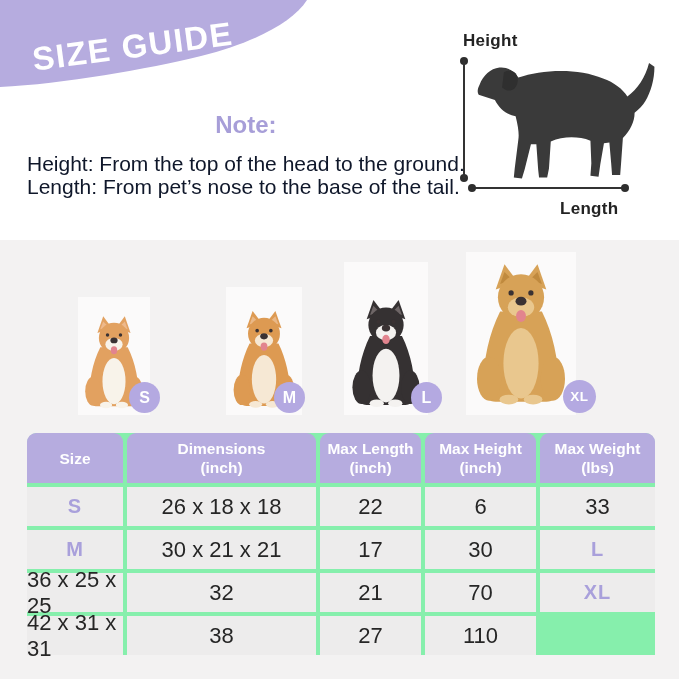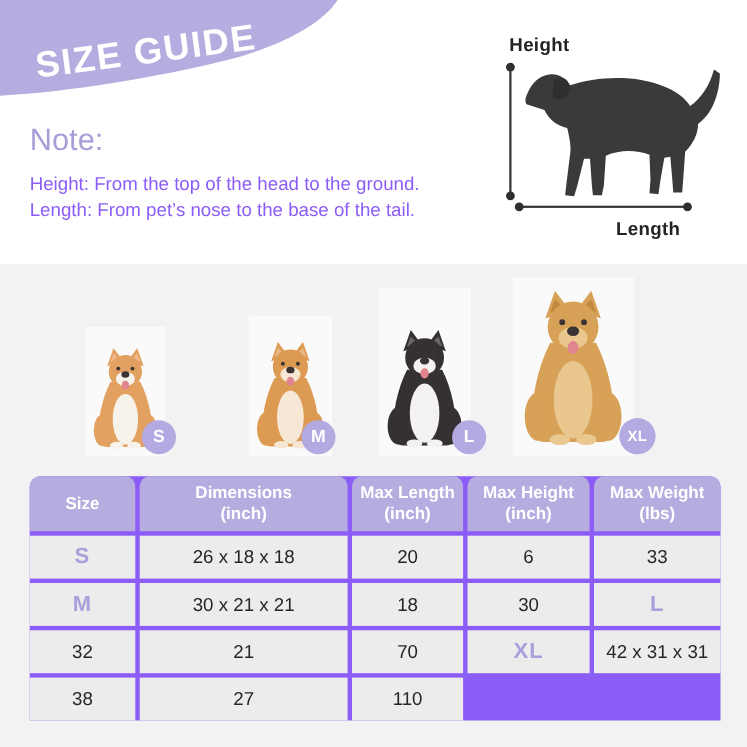--- a/index.html
+++ b/index.html
@@ -6,22 +6,22 @@
   .canvas{position:relative;width:679px;height:679px;background:#ffffff;overflow:hidden;
           font-family:"Liberation Sans",sans-serif;}
 
   
   .banner-svg{position:absolute;left:0;top:0;width:312px;height:92px;}
   .banner-title{position:absolute;left:30px;top:41px;transform:rotate(-7.5deg);transform-origin:left top;
           color:#ffffff;font-weight:bold;font-size:33px;letter-spacing:1.5px;white-space:nowrap;}
 
   
   .note{position:absolute;left:27px;top:111px;}
-  .note-heading{font-size:28px;font-weight:normal;color:#a79ed8;margin:0 0 13px 0;}
-  .note-line{font-size:17px;color:#8b5cf6;line-height:23px;}
+  .note-heading{font-size:24px;font-weight:bold;color:#a79ed8;margin:0 0 13px 0;text-align:center;}
+  .note-line{font-size:21px;color:#0f172a;line-height:23px;}
 
   
   .diagram{position:absolute;left:435px;top:15px;width:242px;height:218px;}
   .diag-label{position:absolute;font-weight:bold;font-size:17px;color:#232323;letter-spacing:.3px;}
   .diag-height{left:28px;top:16px;}
   .diag-length{left:125px;top:184px;}
   .vline{position:absolute;left:28px;top:45px;width:2px;height:118px;background:#333;}
   .hline{position:absolute;left:37px;top:172px;width:153px;height:2px;background:#333;}
   .dot{position:absolute;width:8px;height:8px;border-radius:50%;background:#2e2e2e;}
   .dot.v1{left:25px;top:42px;}.dot.v2{left:25px;top:159px;}
@@ -45,28 +45,28 @@
   .dark{fill:#3a3233}.tongue{fill:#e2848e}
 
   .badge{position:absolute;width:31px;height:31px;border-radius:50%;background:#b4a9e1;
          color:#fff;font-weight:bold;font-size:16px;display:flex;align-items:center;justify-content:center;}
   .badge-s{left:129px;top:142px;}
   .badge-m{left:274px;top:142px;}
   .badge-l{left:411px;top:142px;}
   .badge-xl{left:563px;top:140px;width:33px;height:33px;font-size:13.5px;letter-spacing:.5px;}
 
   
-  .size-table{position:absolute;left:27px;top:193px;width:628px;background:#8b5cf6;
+  .size-table{position:absolute;left:27px;top:193px;width:628px;background:#86efac;
         display:grid;grid-template-columns:96px 189px 101px 111px 1fr;
         grid-template-rows:50px 39px 39px 39px 39px;gap:4px;border-radius:10px 10px 0 0;}
   .th{background:#b6acdf;color:#ffffff;font-weight:bold;font-size:15.5px;line-height:19px;
       display:flex;flex-direction:column;align-items:center;justify-content:center;
       text-align:center;border-radius:9px 9px 0 0;}
   .td{background:#edecec;display:flex;align-items:center;justify-content:center;
-      font-size:17px;color:#262626;}
+      font-size:22px;color:#262626;}
   .td-size{color:#a9a0db;font-weight:bold;font-size:20px;letter-spacing:1px;}
 </style>
 </head>
 <body>
 
 <div class="canvas">
 
   <svg class="banner-svg" viewBox="0 0 312 92" aria-hidden="true">
     <path d="M0,0 H307 C293,22 254,43 201,56 C148,69 63,84 0,87 Z" fill="#b6acdf"></path>
   </svg>
@@ -206,30 +206,31 @@
         <span>Max Height</span>
         <span>(inch)</span>
       </div>
       <div class="th">
         <span>Max Weight</span>
         <span>(lbs)</span>
       </div>
 
       <div class="td td-size">S</div>
       <div class="td">26 x 18 x 18</div>
-      <div class="td">20</div>
+      <div class="td">22</div>
       <div class="td">6</div>
       <div class="td">33</div>
 
       <div class="td td-size">M</div>
       <div class="td">30 x 21 x 21</div>
-      <div class="td">18</div>
+      <div class="td">17</div>
       <div class="td">30</div>
 
       <div class="td td-size">L</div>
+      <div class="td">36 x 25 x 25</div>
       <div class="td">32</div>
       <div class="td">21</div>
       <div class="td">70</div>
 
       <div class="td td-size">XL</div>
       <div class="td">42 x 31 x 31</div>
       <div class="td">38</div>
       <div class="td">27</div>
       <div class="td">110</div>
     </div>

